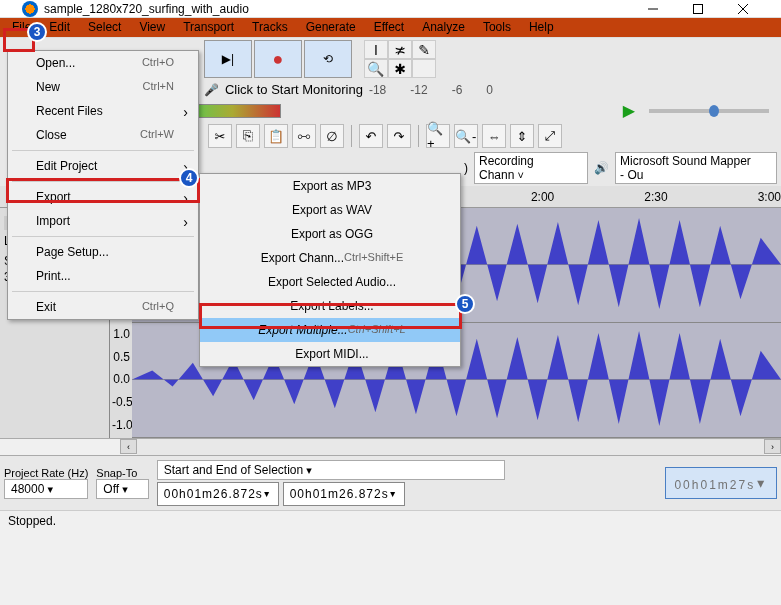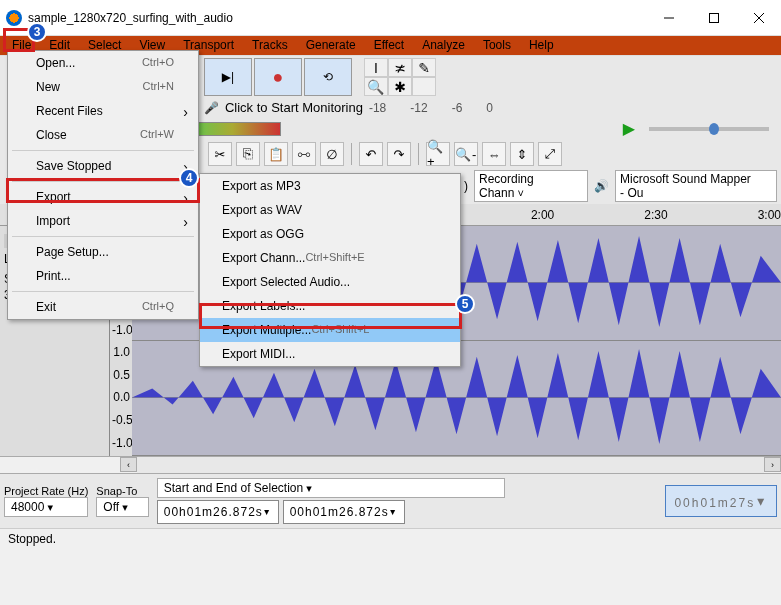--- a/index.html
+++ b/index.html
@@ -1,18 +1,18 @@
 <!DOCTYPE html>
 <html><head>
 <meta charset="utf-8">
 <style>
   * { margin: 0; padding: 0; box-sizing: border-box; font-family: 'Segoe UI', Tahoma, sans-serif; font-size: 12px; }
   body { background: #f0f0f0; width: 781px; height: 605px; overflow: hidden; position: relative; }
   
-  .titlebar { height: 36px; background: #fff; display: flex; align-items: center; padding: 0 0; border-bottom: 1px solid #ddd; }
+  .titlebar { height: 18px; background: #fff; display: flex; align-items: center; padding: 0 16px; border-bottom: 1px solid #ddd; }
   .titlebar-icon { width: 16px; height: 16px; margin: 0 6px; background: radial-gradient(circle, #ff8c00 40%, #0066cc 41%); border-radius: 50%; }
   .titlebar-title { flex: 1; font-size: 12px; }
   .win-btn { width: 45px; height: 28px; display: flex; align-items: center; justify-content: center; cursor: default; }
   .win-btn svg { width: 10px; height: 10px; }
   
   .menubar { height: 20px; background: #c2410c; display: flex; padding: 0 4px; gap: 2px; border-bottom: 1px solid #ddd; }
   .menu-item { padding: 2px 8px; cursor: default; }
   
   .toolbars { background: #e8e8e8; padding: 2px 4px; display: flex; flex-wrap: wrap; gap: 2px; align-items: center; position: relative; }
   .toolbar-row { display: flex; gap: 4px; align-items: center; flex-wrap: wrap; }
@@ -63,22 +63,22 @@
   .statusbar { height: 22px; background: #f0f0f0; border-top: 1px solid #ccc; padding: 3px 8px; font-size: 11px; }
   
   
   .file-menu { position: absolute; top: 50px; left: 7px; width: 192px; background: #f0f0f0; border: 1px solid #999; box-shadow: 2px 2px 4px rgba(0,0,0,0.3); z-index: 100; }
   .fm-item { display: flex; justify-content: space-between; padding: 5px 24px 5px 28px; font-size: 12px; position: relative; }
   .fm-item.has-sub::after { content: '›'; position: absolute; right: 10px; font-size: 14px; }
   .fm-sep { height: 1px; background: #ccc; margin: 3px 4px; }
   .fm-shortcut { color: #666; font-size: 11px; }
   
   .export-menu { position: absolute; top: 173px; left: 199px; width: 262px; background: #f0f0f0; border: 1px solid #999; box-shadow: 2px 2px 4px rgba(0,0,0,0.3); z-index: 101; }
-  .em-item { display: flex; justify-content: flex-start; padding: 5px 18px 5px 22px; font-size: 12px; }
-  .em-item.hl { background: #91c9f7; }
+  .em-item { display: flex; justify-content: center; padding: 5px 18px 5px 22px; font-size: 12px; }
+  .em-item.hl { background: #91c9f7; font-style: italic; }
   
   .annotation { position: absolute; width: 20px; height: 20px; background: #1a56c4; color: #fff; border-radius: 50%; display: flex; align-items: center; justify-content: center; font-weight: bold; font-size: 12px; z-index: 200; border: 2px solid #fff; }
   .red-box { position: absolute; border: 3px solid #d32020; z-index: 150; pointer-events: none; }
   
   .play-green { color: #1a9e1a; }
 </style>
 </head>
 <body>
 
 <div class="titlebar">
@@ -268,21 +268,21 @@
     </div>
   <div class="fm-item has-sub">
       <span>Recent Files</span>
     </div>
   <div class="fm-item">
       <span>Close</span>
       <span class="fm-shortcut">Ctrl+W</span>
     </div>
   <div class="fm-sep"></div>
   <div class="fm-item has-sub">
-      <span>Save Stopped</span>
+      <span>Edit Project</span>
     </div>
   <div class="fm-sep"></div>
   <div class="fm-item has-sub">
       <span>Export</span>
     </div>
   <div class="fm-item has-sub">
       <span>Import</span>
     </div>
   <div class="fm-sep"></div>
   <div class="fm-item">

